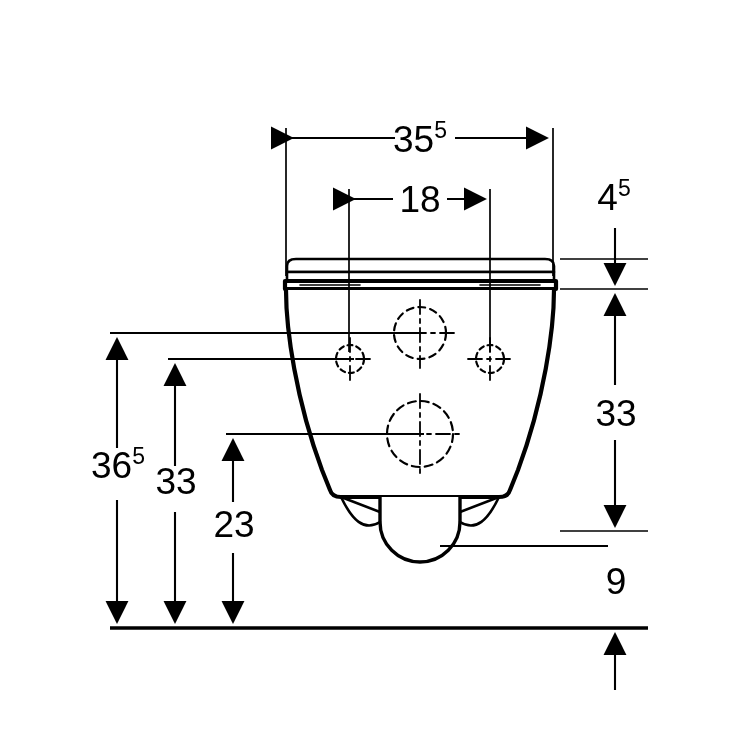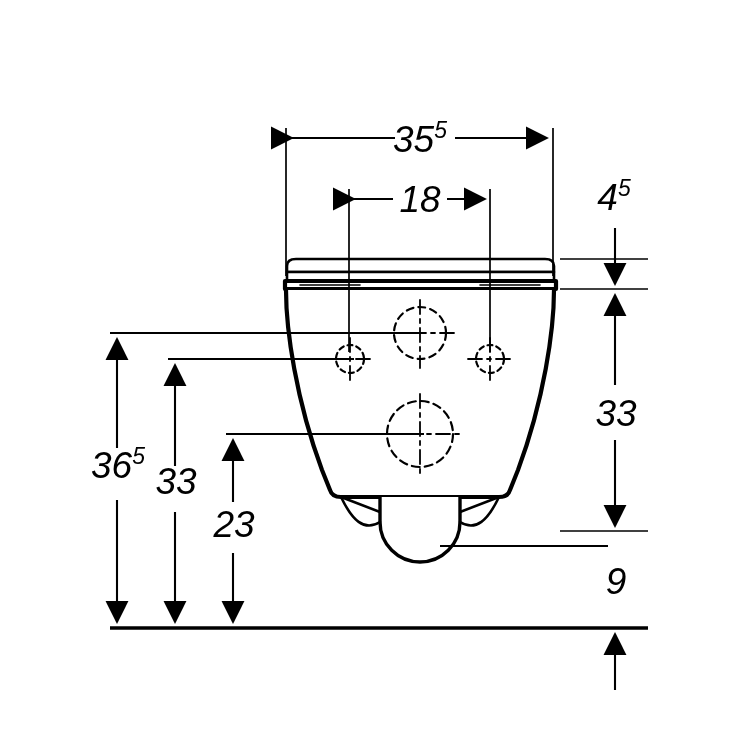--- a/index.html
+++ b/index.html
@@ -9,21 +9,20 @@
   }
   body {
     font-family: "Liberation Sans", sans-serif;
   }
   #drawing-root {
     position: relative;
     width: 750px;
     height: 750px;
     background: #ffffff;
     overflow: hidden;
-    font-style: italic;
   }
   svg#technical-drawing {
     display: block;
     width: 750px;
     height: 750px;
   }
   .dim-text {
     font-family: "Liberation Sans", sans-serif;
     font-size: 37px;
     fill: #000000;

